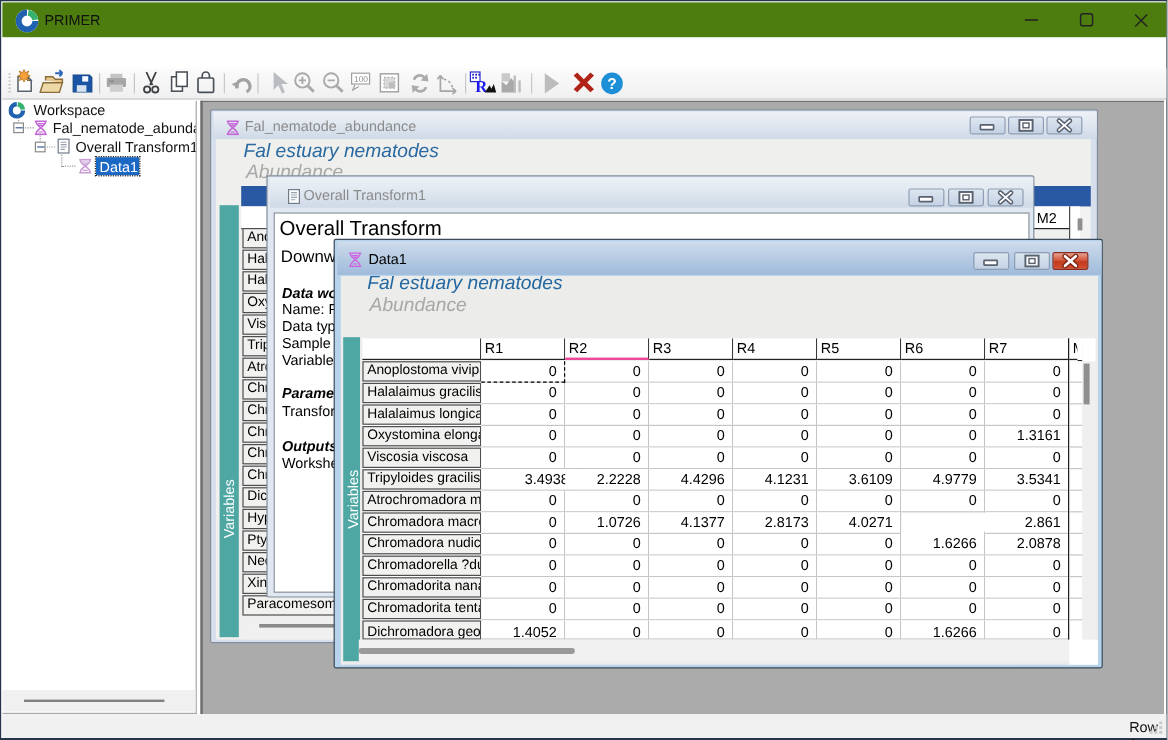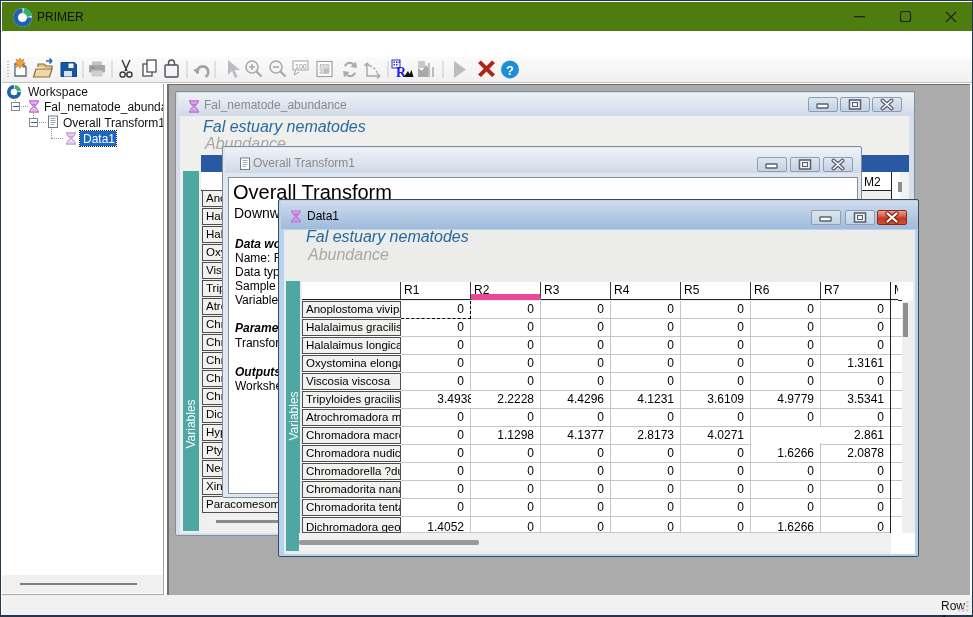--- a/index.html
+++ b/index.html
@@ -293,21 +293,21 @@
             <rect x="11.5" y="4.5" width="5" height="4" fill="#fff" stroke="#5a6270" stroke-width="1.2"></rect>
           </svg>
         </div>
      <div class="mb" style="left:600px;top:10px;">
           <svg width="28" height="13">
             <path d="M9.5 2.5 L18.5 10.5 M18.5 2.5 L9.5 10.5" stroke="#5a6270" stroke-width="4" stroke-linecap="round"></path>
             <path d="M9.5 2.5 L18.5 10.5 M18.5 2.5 L9.5 10.5" stroke="#fff" stroke-width="1.5" stroke-linecap="round"></path>
           </svg>
         </div>
      <div class="abs" style="left:5px;top:30px;width:630px;height:317px;background:#fff;border:1px solid #858f9a;overflow:hidden;">
-       <div class="abs" style="left:4px;top:3px;font-size:20px;color:#000;white-space:nowrap;">Overall Transform</div>
+       <div class="abs" style="left:4px;top:3px;font-size:17px;color:#000;white-space:nowrap;">Overall Transform</div>
        <div class="abs" style="left:5px;top:27px;font-size:14px;color:#000;white-space:nowrap;">Downweighting</div>
        <div class="abs" style="left:6px;top:59px;font-size:12px;font-weight:bold;font-style:italic;white-space:nowrap;">Data worksheet</div>
        <div class="abs" style="left:6px;top:73px;font-size:12px;white-space:nowrap;">Name: Fal_nematode_abundance</div>
        <div class="abs" style="left:6px;top:87px;font-size:12px;white-space:nowrap;">Data type: Abundance</div>
        <div class="abs" style="left:6px;top:101px;font-size:12px;white-space:nowrap;">Sample selection: All</div>
        <div class="abs" style="left:6px;top:115px;font-size:12px;white-space:nowrap;">Variable selection: All</div>
        <div class="abs" style="left:6px;top:143px;font-size:12px;font-weight:bold;font-style:italic;white-space:nowrap;">Parameters</div>
        <div class="abs" style="left:6px;top:158px;font-size:12px;white-space:nowrap;">Transformation: Fourth root</div>
        <div class="abs" style="left:6px;top:187px;font-size:12px;font-weight:bold;font-style:italic;white-space:nowrap;">Outputs</div>
        <div class="abs" style="left:6px;top:201px;font-size:12px;white-space:nowrap;">Worksheet: Data1</div>
@@ -341,21 +341,21 @@
           </svg>
         </div>
      <div class="abs" id="d1body" style="left:5px;top:30px;width:631px;height:324px;background:#ececea;overflow:hidden;">
        <div class="abs" style="left:22px;top:-2px;font-size:16px;font-style:italic;color:#2368a0;">Fal estuary nematodes</div>
        <div class="abs" style="left:24px;top:16px;font-size:16px;font-style:italic;color:#a8a8a8;">Abundance</div>
        <div class="abs" style="left:2px;top:51px;width:14px;height:270px;background:#4fa7a3;"></div>
        <div class="abs" style="left:10px;top:186px;font-size:12px;color:#fff;transform:translate(-50%,-50%) rotate(-90deg);white-space:nowrap;">Variables</div>
 
        <div class="hcell" style="left:18px;top:52px;width:99px;border-bottom:1px solid #222;"></div>
        <div class="hcell" style="left:117px;top:52px;width:70px;border-bottom:1px solid #222;">R1</div>
-       <div class="hcell" style="left:187px;top:52px;width:70px;border-bottom:6px solid #ec4899;">R2</div>
+       <div class="hcell" style="left:187px;top:52px;width:70px;border-bottom:2px solid #ec4899;">R2</div>
        <div class="hcell" style="left:257px;top:52px;width:70px;border-bottom:1px solid #222;">R3</div>
        <div class="hcell" style="left:327px;top:52px;width:70px;border-bottom:1px solid #222;">R4</div>
        <div class="hcell" style="left:397px;top:52px;width:70px;border-bottom:1px solid #222;">R5</div>
        <div class="hcell" style="left:467px;top:52px;width:70px;border-bottom:1px solid #222;">R6</div>
        <div class="hcell" style="left:537px;top:52px;width:70px;border-bottom:1px solid #222;">R7</div>
        <div class="hcell" style="left:607px;top:52px;width:7px;border-bottom:1px solid #222;border-right:none;">M</div>
        <div class="abs" style="left:614px;top:52px;width:4px;height:19px;background:#fff;border-bottom:1px solid #222;"></div>
 
        <div class="abs" style="left:18px;top:71px;width:600px;height:233px;background:#fff;"></div>
        <div class="lbl" style="left:18px;top:71px;width:99px;">Anoplostoma vivipara</div>
@@ -409,21 +409,21 @@
        <div class="lbl" style="left:18px;top:179px;width:99px;">Atrochromadora microlaima</div>
        <div class="cell" style="left:117px;top:179px;width:70px;">0</div>
        <div class="cell" style="left:187px;top:179px;width:70px;">0</div>
        <div class="cell" style="left:257px;top:179px;width:70px;">0</div>
        <div class="cell" style="left:327px;top:179px;width:70px;">0</div>
        <div class="cell" style="left:397px;top:179px;width:70px;">0</div>
        <div class="cell" style="left:467px;top:179px;width:70px;">0</div>
        <div class="cell" style="left:537px;top:179px;width:70px;">0</div>
        <div class="lbl" style="left:18px;top:197px;width:99px;">Chromadora macrolaimoides</div>
        <div class="cell" style="left:117px;top:197px;width:70px;">0</div>
-       <div class="cell" style="left:187px;top:197px;width:70px;">1.1298</div>
+       <div class="cell" style="left:187px;top:197px;width:70px;">1.0726</div>
        <div class="cell" style="left:257px;top:197px;width:70px;">4.1377</div>
        <div class="cell" style="left:327px;top:197px;width:70px;">2.8173</div>
        <div class="cell" style="left:397px;top:197px;width:70px;">4.0271</div>
        <div class="cell" style="left:467px;top:197px;width:70px;margin-top:16px;">3.3302</div>
        <div class="cell" style="left:537px;top:197px;width:70px;">2.861</div>
        <div class="lbl" style="left:18px;top:215px;width:99px;">Chromadora nudicapitata</div>
        <div class="cell" style="left:117px;top:215px;width:70px;">0</div>
        <div class="cell" style="left:187px;top:215px;width:70px;">0</div>
        <div class="cell" style="left:257px;top:215px;width:70px;">0</div>
        <div class="cell" style="left:327px;top:215px;width:70px;">0</div>

